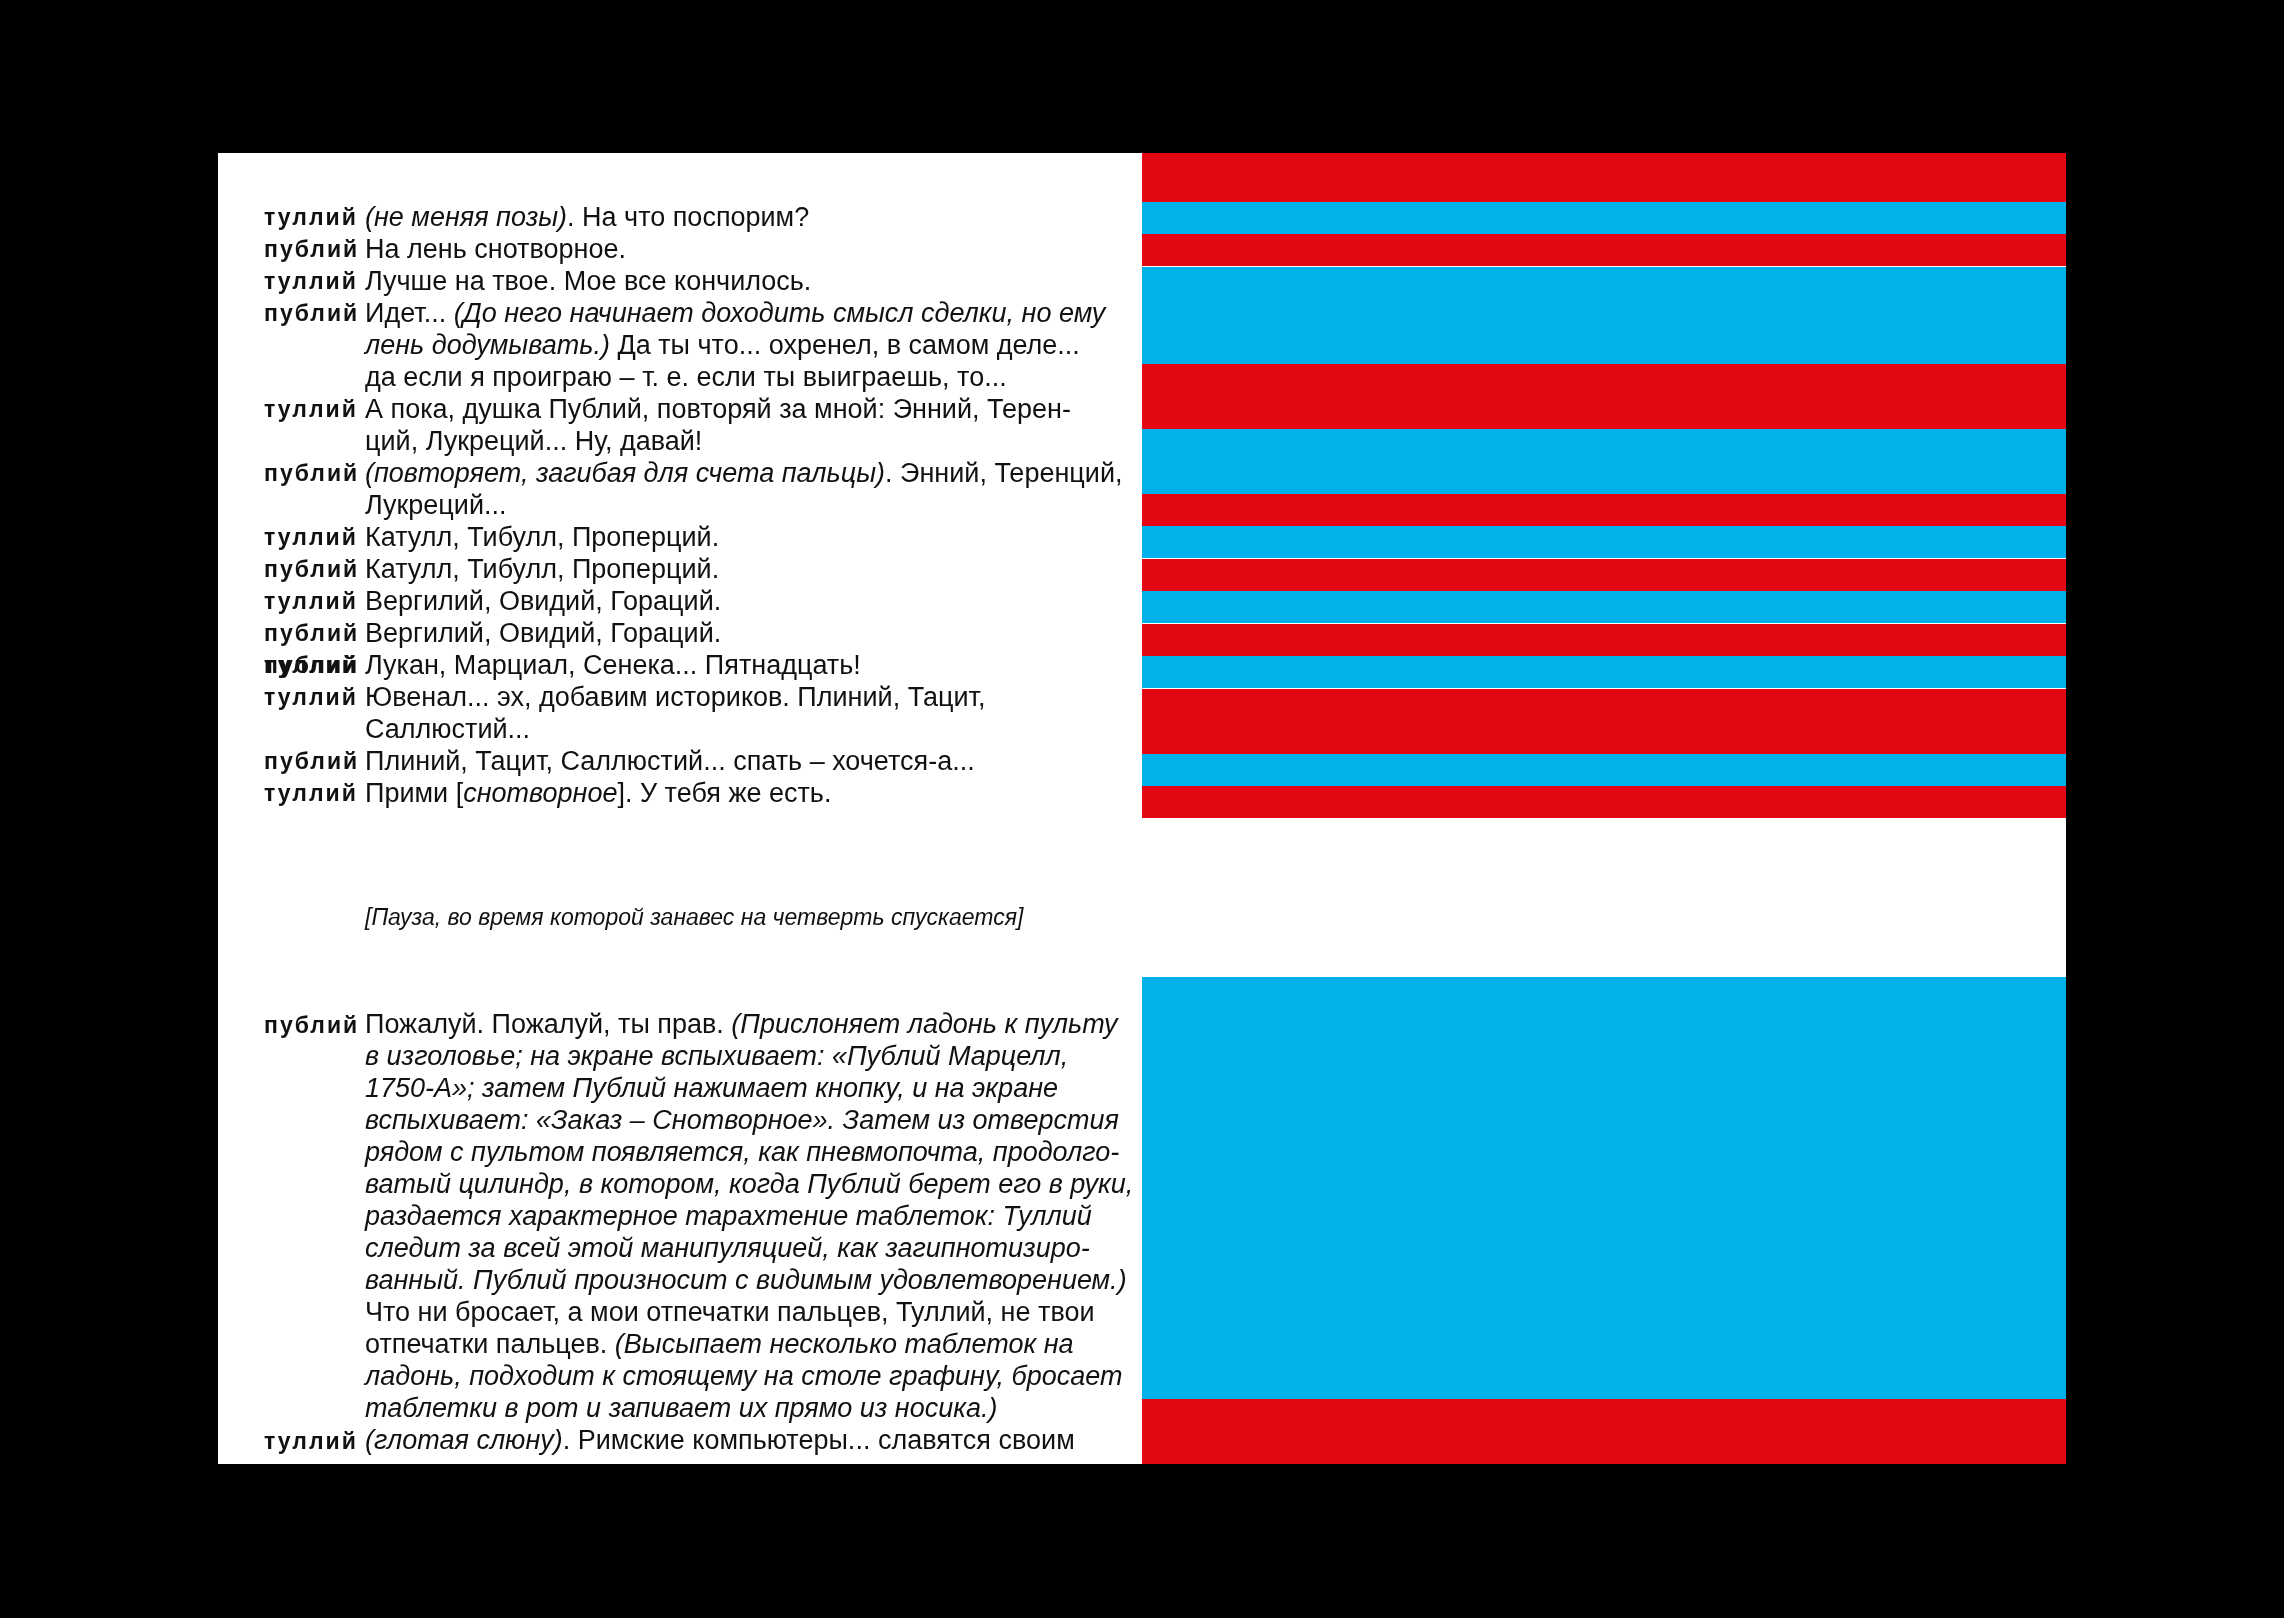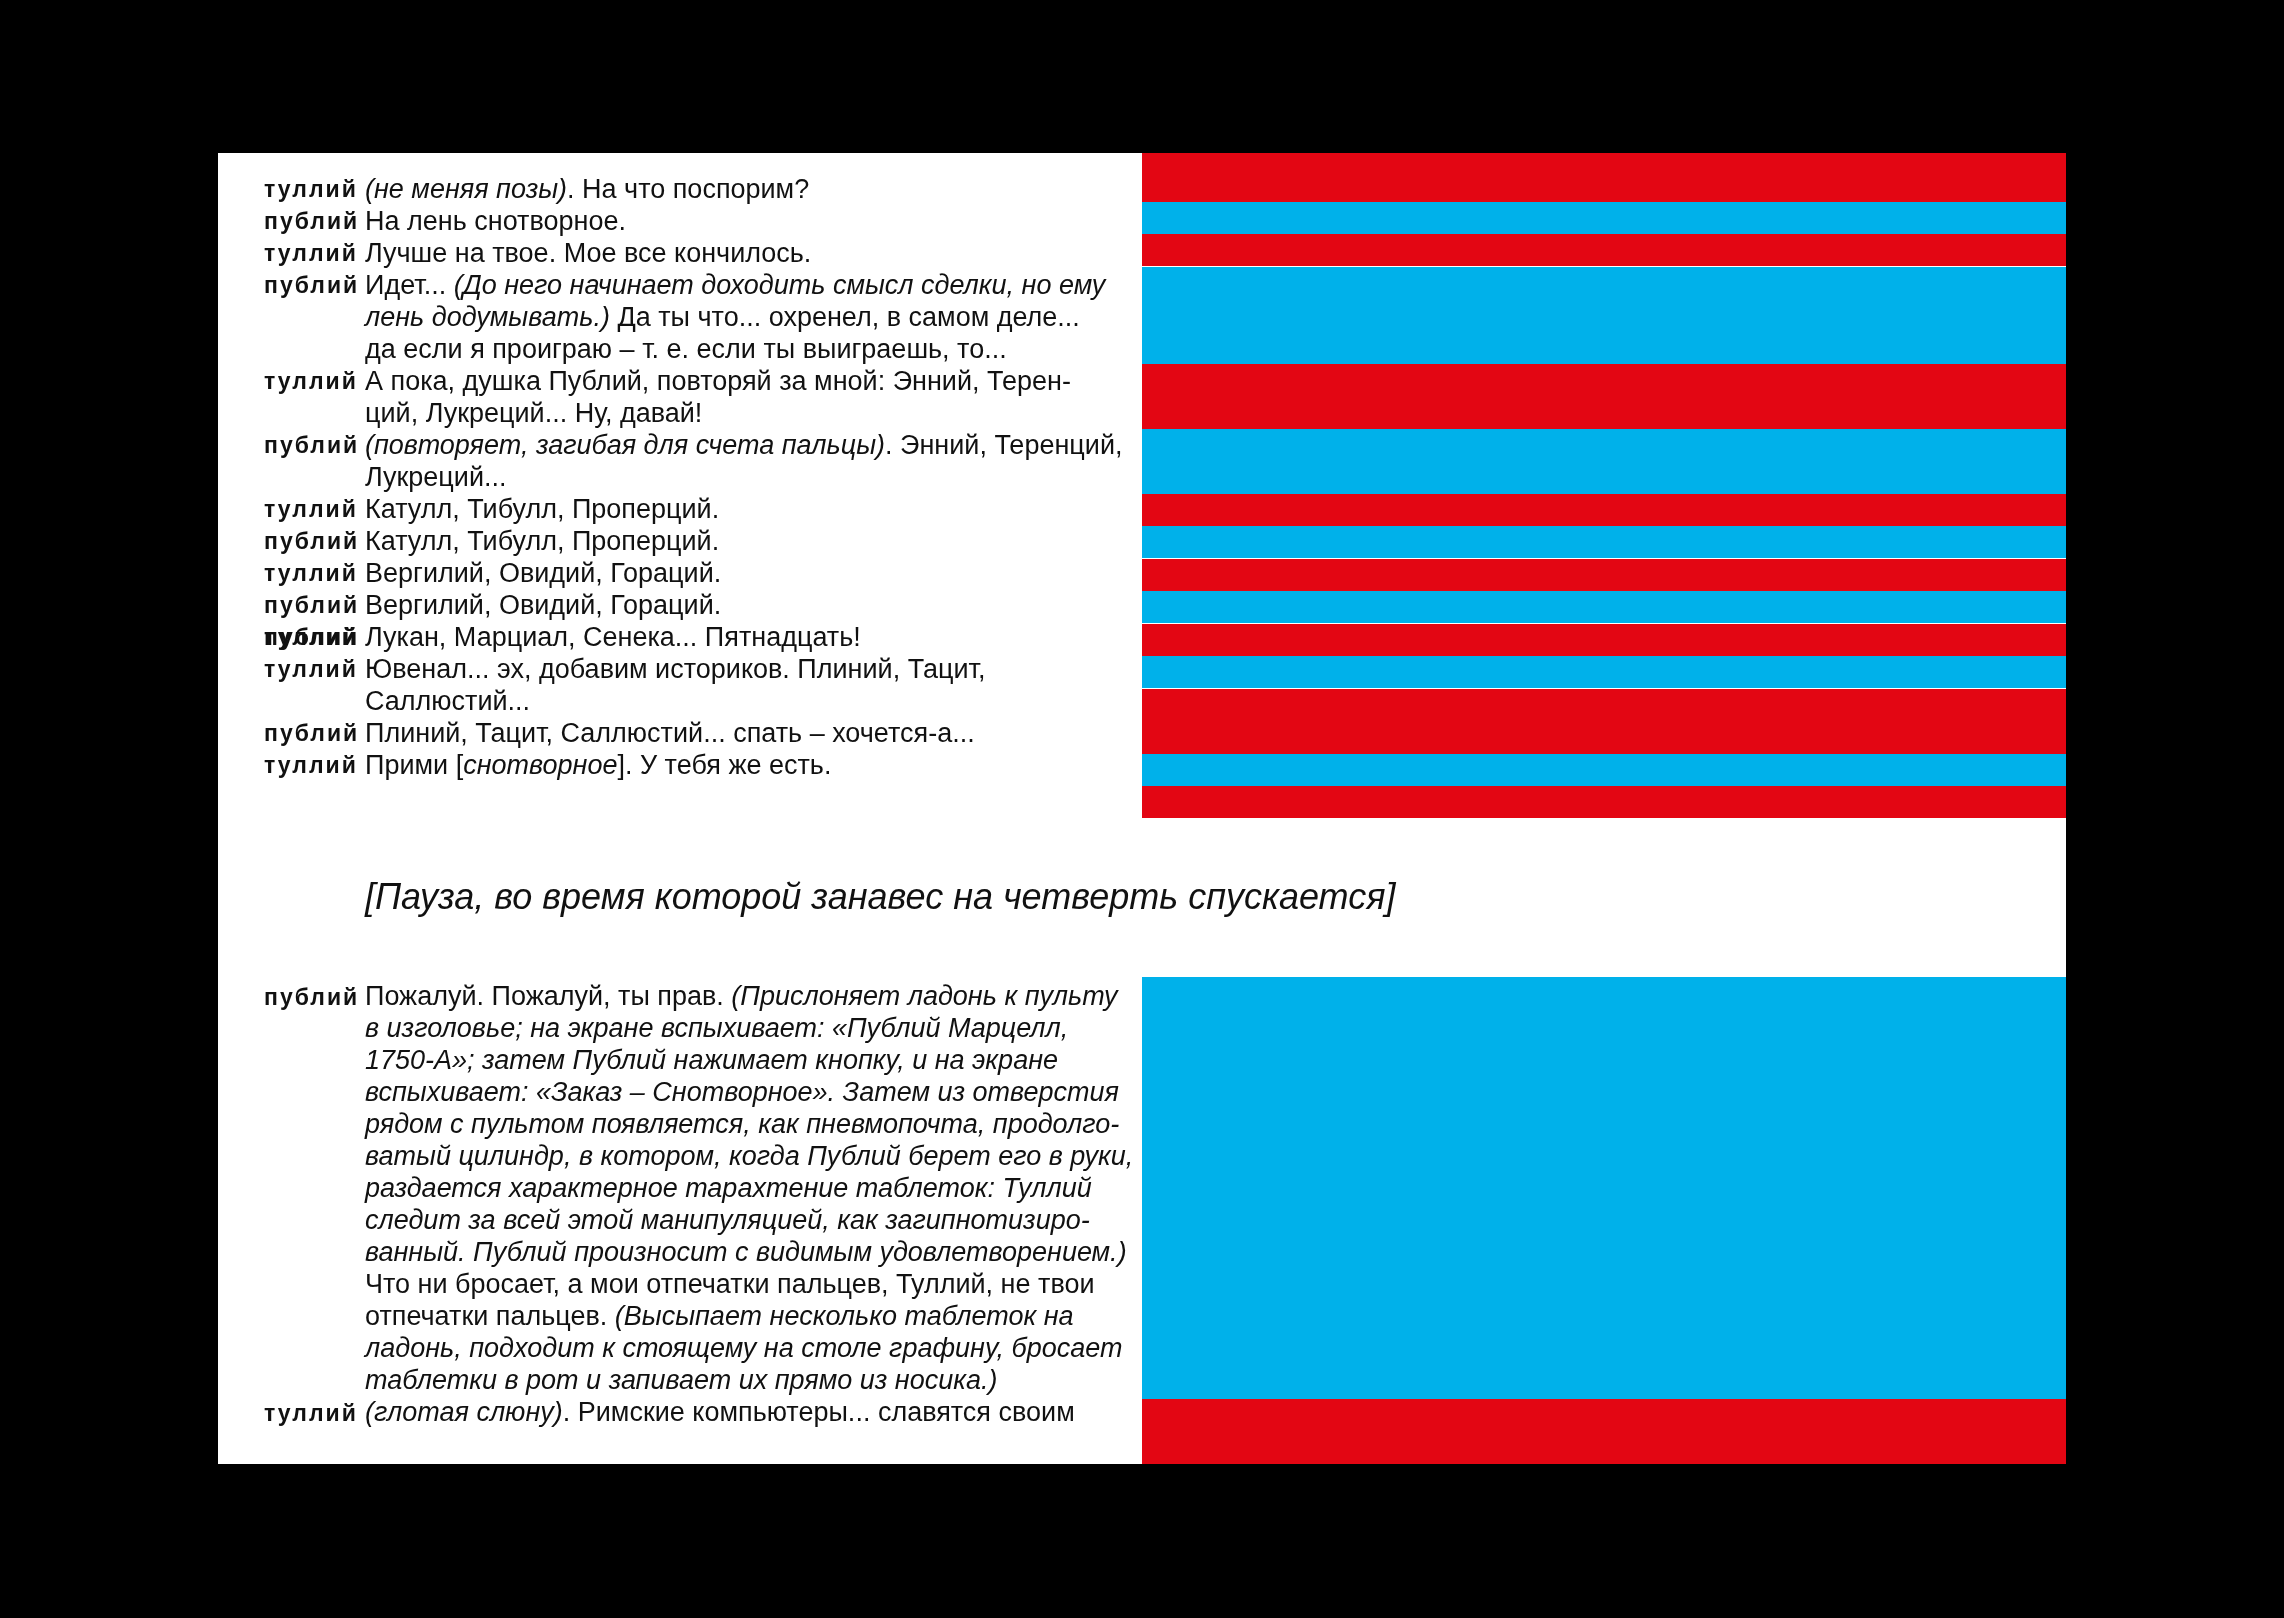--- a/index.html
+++ b/index.html
@@ -7,39 +7,39 @@
   #canvas {
     position:relative; width:2284px; height:1618px;
     background:#000; overflow:hidden;
     font-family:"Liberation Sans", sans-serif;
   }
   #page {
     position:absolute; left:218px; top:153px;
     width:1848px; height:1311px;
     background:#ffffff;
   }
-  .dialogue-block { position:absolute; left:0; width:924px; }
+  .dialogue-block { position:absolute; left:0; width:924px;margin-top:28px; }
   #dialogue-block-0 { top:19.6px; }
   #dialogue-block-1 { top:827px; }
   .dialogue-turn { position:relative; }
   .speaker-label {
     position:absolute; left:46px; top:0.8px;
     font-size:23px; font-weight:700; letter-spacing:2px;
     line-height:32px; color:#111;
   }
   .turn-lines { margin-left:147px; }
   .dialogue-line {
     height:32px; line-height:32px;
     font-size:27px; color:#111; white-space:pre;
   }
   .dialogue-line em, #pause-line em { font-style:italic; }
   #pause-line {
-    position:absolute; left:147px; top:728px;
+    position:absolute; left:147px; top:748px;
     height:32px; line-height:32px;
-    font-size:36px; font-style:italic; color:#111; white-space:pre;
+    font-size:23px; font-style:italic; color:#111; white-space:pre;
   }
   #stripes {
     position:absolute; left:924px; top:0;
     width:924px; height:1311px;
   }
   .speaker-stripe { position:absolute; left:0; width:100%; }
 </style>
 </head>
 <body>
 

